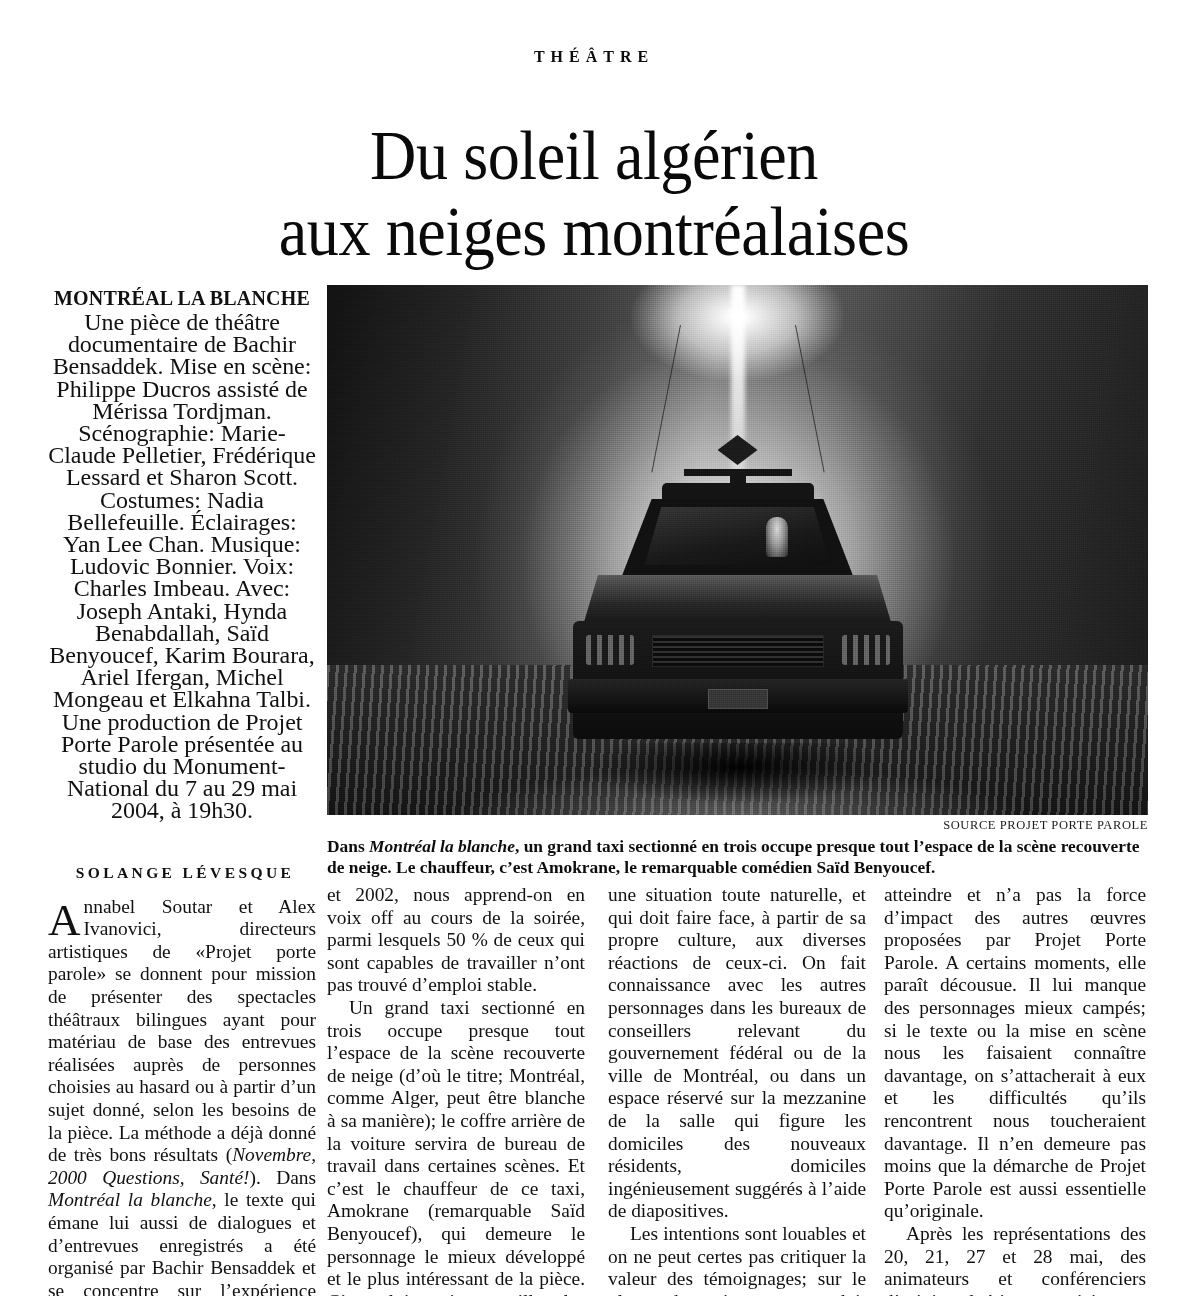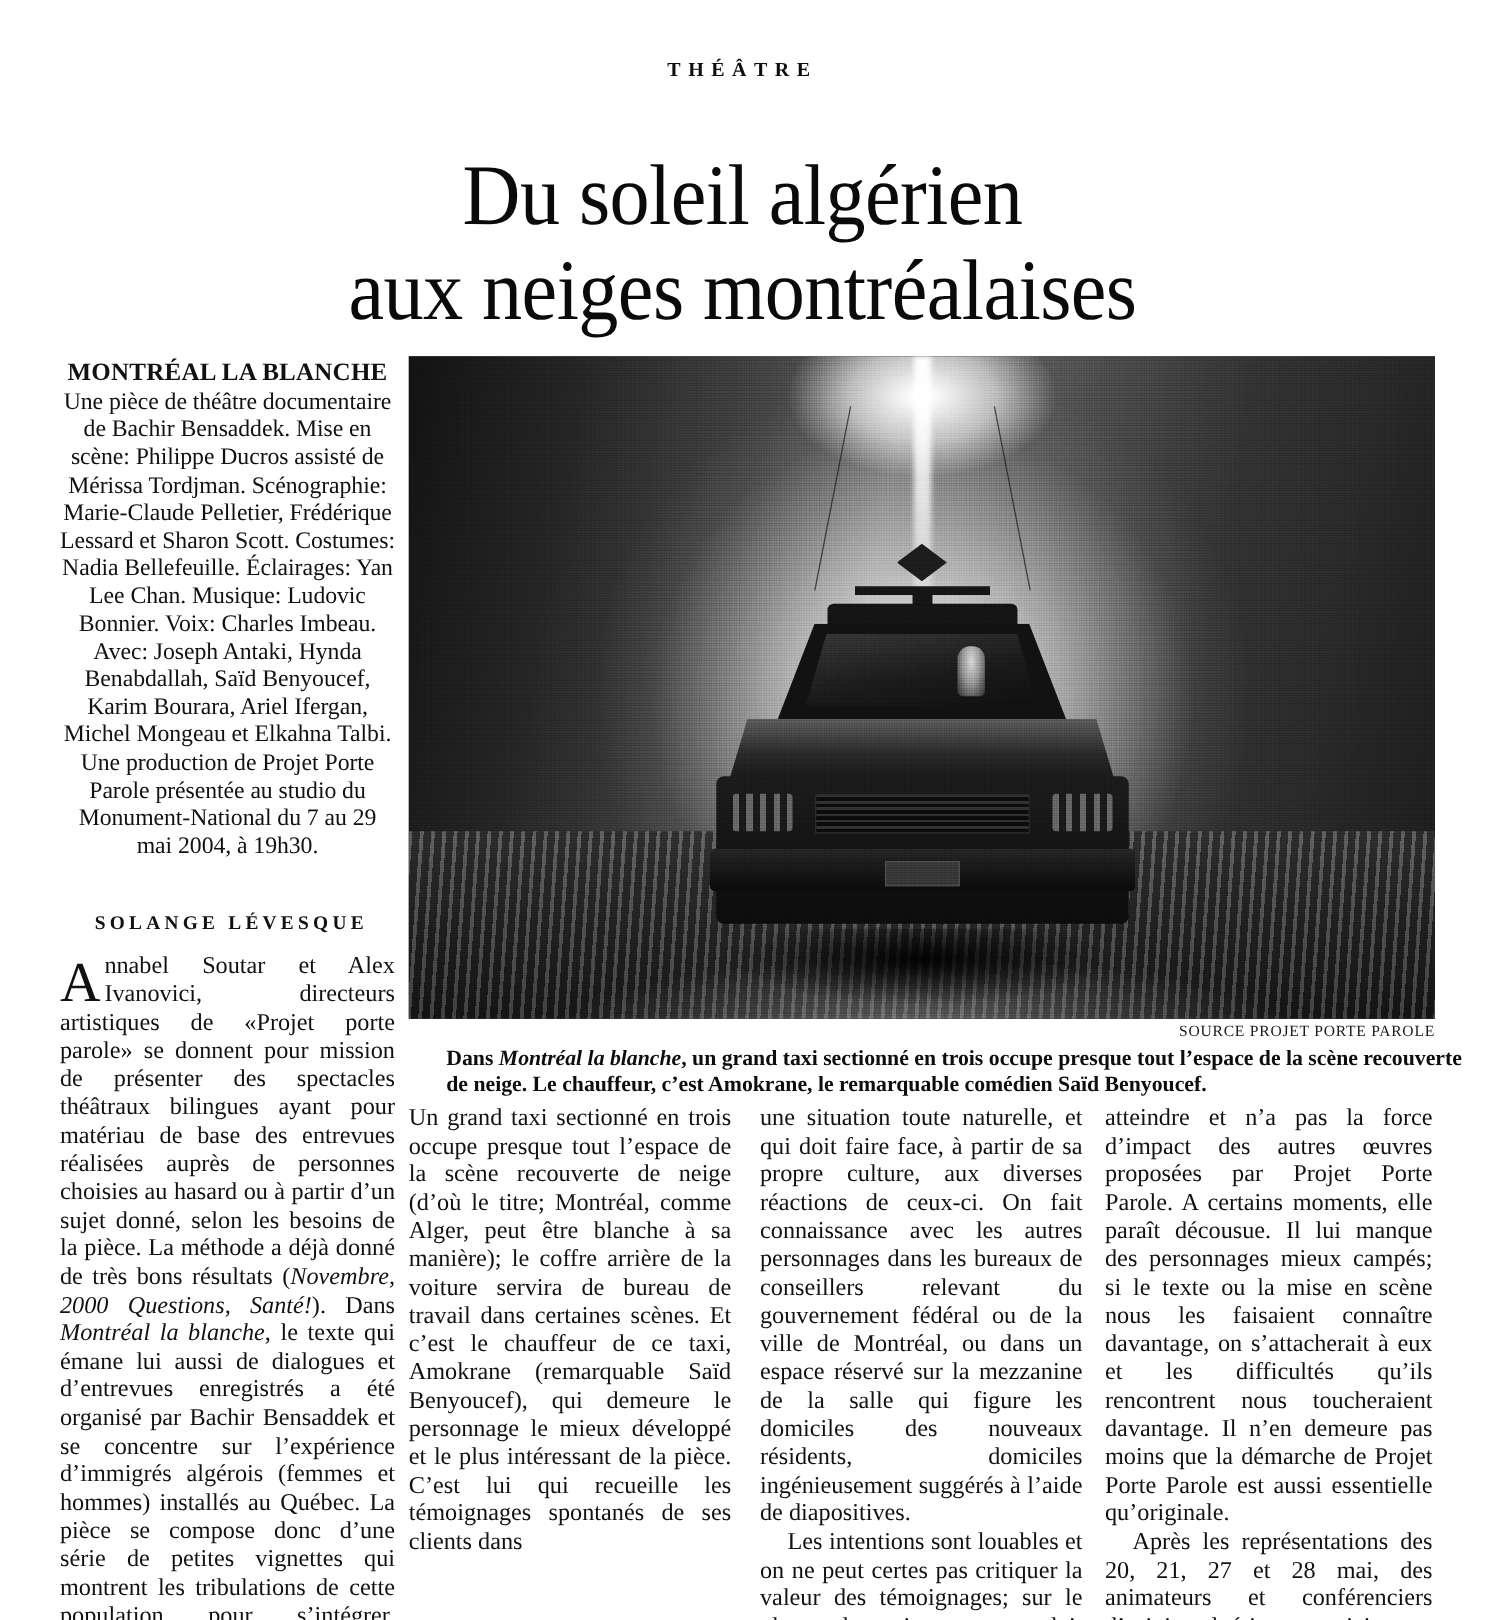--- a/index.html
+++ b/index.html
@@ -63,21 +63,21 @@
   .credits-title {
     text-align: center;
     font-weight: bold;
     font-size: 20px;
     line-height: 24px;
     letter-spacing: 0.2px;
     margin-bottom: 1px;
   }
   .credits-body {
     text-align: center;
-    font-size: 19px;
+    font-size: 24px;
     line-height: 22.2px;
     letter-spacing: -0.05px;
   }
 
   .byline {
     margin-top: 42px;
     font-weight: bold;
     font-size: 15.5px;
     letter-spacing: 3.4px;
     text-align: center;
@@ -310,21 +310,20 @@
   
   .caption {
     position: absolute;
     left: 327px;
     top: 836px;
     width: 823px;
     font-weight: bold;
     font-size: 17.4px;
     line-height: 20.5px;
     color: #0d0d0d;
-    margin-left: 30px;
   }
   .caption i { font-style: italic; }
 
   
   .body-cols {
     position: absolute;
     left: 327px;
     top: 884px;
     width: 828px;
     height: 380px;
@@ -394,20 +393,21 @@
   </figure>
 
   <div class="photo-credit">SOURCE PROJET PORTE PAROLE</div>
 
   <div class="caption">
     <span>Dans </span><i>Montréal la blanche</i><span>, un grand taxi sectionné en trois occupe presque tout l’espace de la scène recouverte de neige. Le chauffeur, c’est Amokrane, le remarquable comédien Saïd Benyoucef.</span>
   </div>
 
   <div class="body-cols">
     <div class="bcol c2">
+      <p>et 2002, nous apprend-on en voix off au cours de la soirée, parmi lesquels 50 % de ceux qui sont capables de travailler n’ont pas trouvé d’emploi stable.</p>
       <p>Un grand taxi sectionné en trois occupe presque tout l’espace de la scène recouverte de neige (d’où le titre; Montréal, comme Alger, peut être blanche à sa manière); le coffre arrière de la voiture servira de bureau de travail dans certaines scènes. Et c’est le chauffeur de ce taxi, Amokrane (remarquable Saïd Benyoucef), qui demeure le personnage le mieux développé et le plus intéressant de la pièce. C’est lui qui recueille les témoignages spontanés de ses clients dans</p>
     </div>
     <div class="bcol c3">
       <p>une situation toute naturelle, et qui doit faire face, à partir de sa propre culture, aux diverses réactions de ceux-ci. On fait connaissance avec les autres personnages dans les bureaux de conseillers relevant du gouvernement fédéral ou de la ville de Montréal, ou dans un espace réservé sur la mezzanine de la salle qui figure les domiciles des nouveaux résidents, domiciles ingénieusement suggérés à l’aide de diapositives.</p>
       <p>Les intentions sont louables et on ne peut certes pas critiquer la valeur des témoignages; sur le plan dramatique, on doit toutefois constater que la pièce demeure en deçà de l’efficacité qu’elle pourrait</p>
     </div>
     <div class="bcol c4">
       <p>atteindre et n’a pas la force d’impact des autres œuvres proposées par Projet Porte Parole. A certains moments, elle paraît décousue. Il lui manque des personnages mieux campés; si le texte ou la mise en scène nous les faisaient connaître davantage, on s’attacherait à eux et les difficultés qu’ils rencontrent nous toucheraient davantage. Il n’en demeure pas moins que la démarche de Projet Porte Parole est aussi essentielle qu’originale.</p>
       <p>Après les représentations des 20, 21, 27 et 28 mai, des animateurs et conférenciers d’origine algérienne participeront à des forums publics auxquels les spectateurs sont invités.</p>
     </div>

